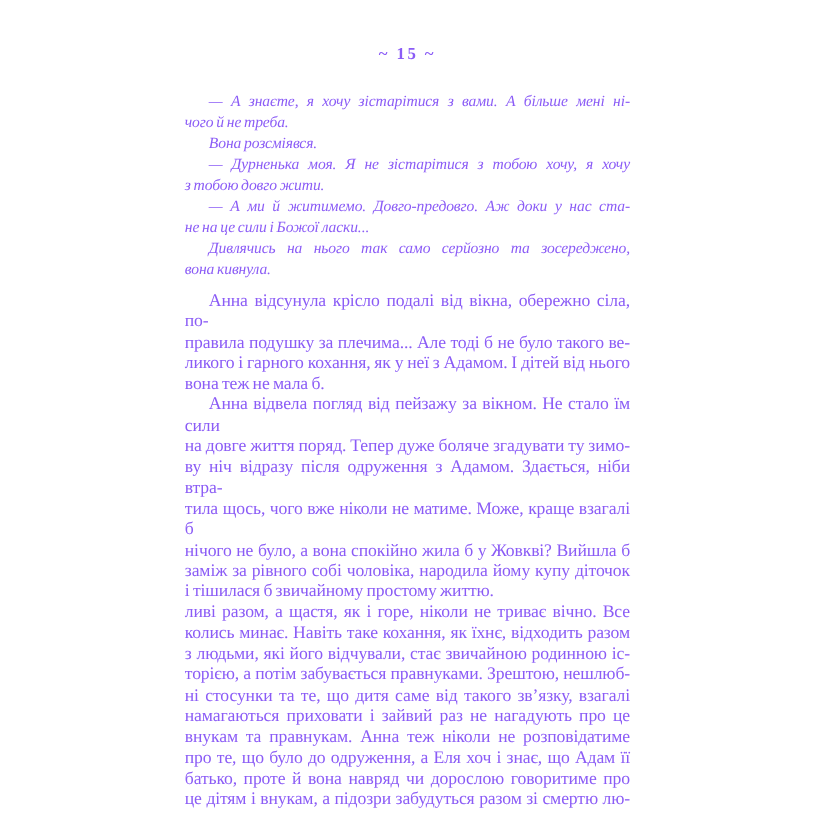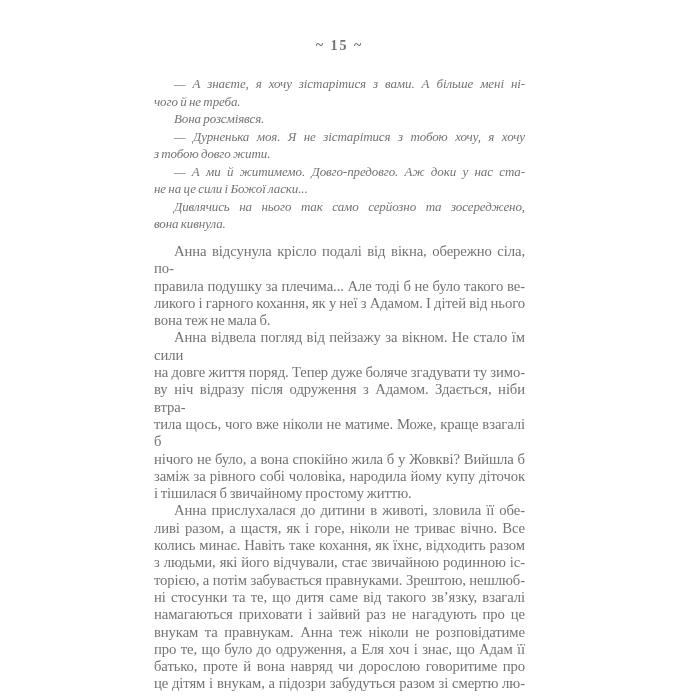--- a/index.html
+++ b/index.html
@@ -59,21 +59,21 @@
   .line.last {
     text-align-last: left;
   }
   .line.indent {
     text-indent: 20px;
   }
 </style>
 </head>
 <body>
 
-<div class="page" style="color: #737373; background: rgb(255, 255, 255);">
+<div class="page" style="color: #8b5cf6; background: rgb(255, 255, 255);">
   <div class="page-number">~ 15 ~</div>
 
   <div class="text-column dialogue-section">
       <div class="para">
         <div class="line indent">— А знаєте, я хочу зістарітися з вами. А більше мені ні-</div>
         <div class="line last">чого й не треба.</div>
       </div>
       <div class="para">
         <div class="line indent last">Вона розсміявся.</div>
       </div>
@@ -101,21 +101,20 @@
       <div class="para">
         <div class="line indent">Анна відвела погляд від пейзажу за вікном. Не стало їм сили</div>
         <div class="line">на довге життя поряд. Тепер дуже боляче згадувати ту зимо-</div>
         <div class="line">ву ніч відразу після одруження з Адамом. Здається, ніби втра-</div>
         <div class="line">тила щось, чого вже ніколи не матиме. Може, краще взагалі б</div>
         <div class="line">нічого не було, а вона спокійно жила б у Жовкві? Вийшла б</div>
         <div class="line">заміж за рівного собі чоловіка, народила йому купу діточок</div>
         <div class="line last">і тішилася б звичайному простому життю.</div>
       </div>
       <div class="para">
-        <div class="line indent">Анна прислухалася до дитини в животі, зловила її обе-</div>
         <div class="line">ливі разом, а щастя, як і горе, ніколи не триває вічно. Все</div>
         <div class="line">колись минає. Навіть таке кохання, як їхнє, відходить разом</div>
         <div class="line">з людьми, які його відчували, стає звичайною родинною іс-</div>
         <div class="line">торією, а потім забувається правнуками. Зрештою, нешлюб-</div>
         <div class="line">ні стосунки та те, що дитя саме від такого зв’язку, взагалі</div>
         <div class="line">намагаються приховати і зайвий раз не нагадують про це</div>
         <div class="line">внукам та правнукам. Анна теж ніколи не розповідатиме</div>
         <div class="line">про те, що було до одруження, а Еля хоч і знає, що Адам її</div>
         <div class="line">батько, проте й вона навряд чи дорослою говоритиме про</div>
         <div class="line">це дітям і внукам, а підозри забудуться разом зі смертю лю-</div>

